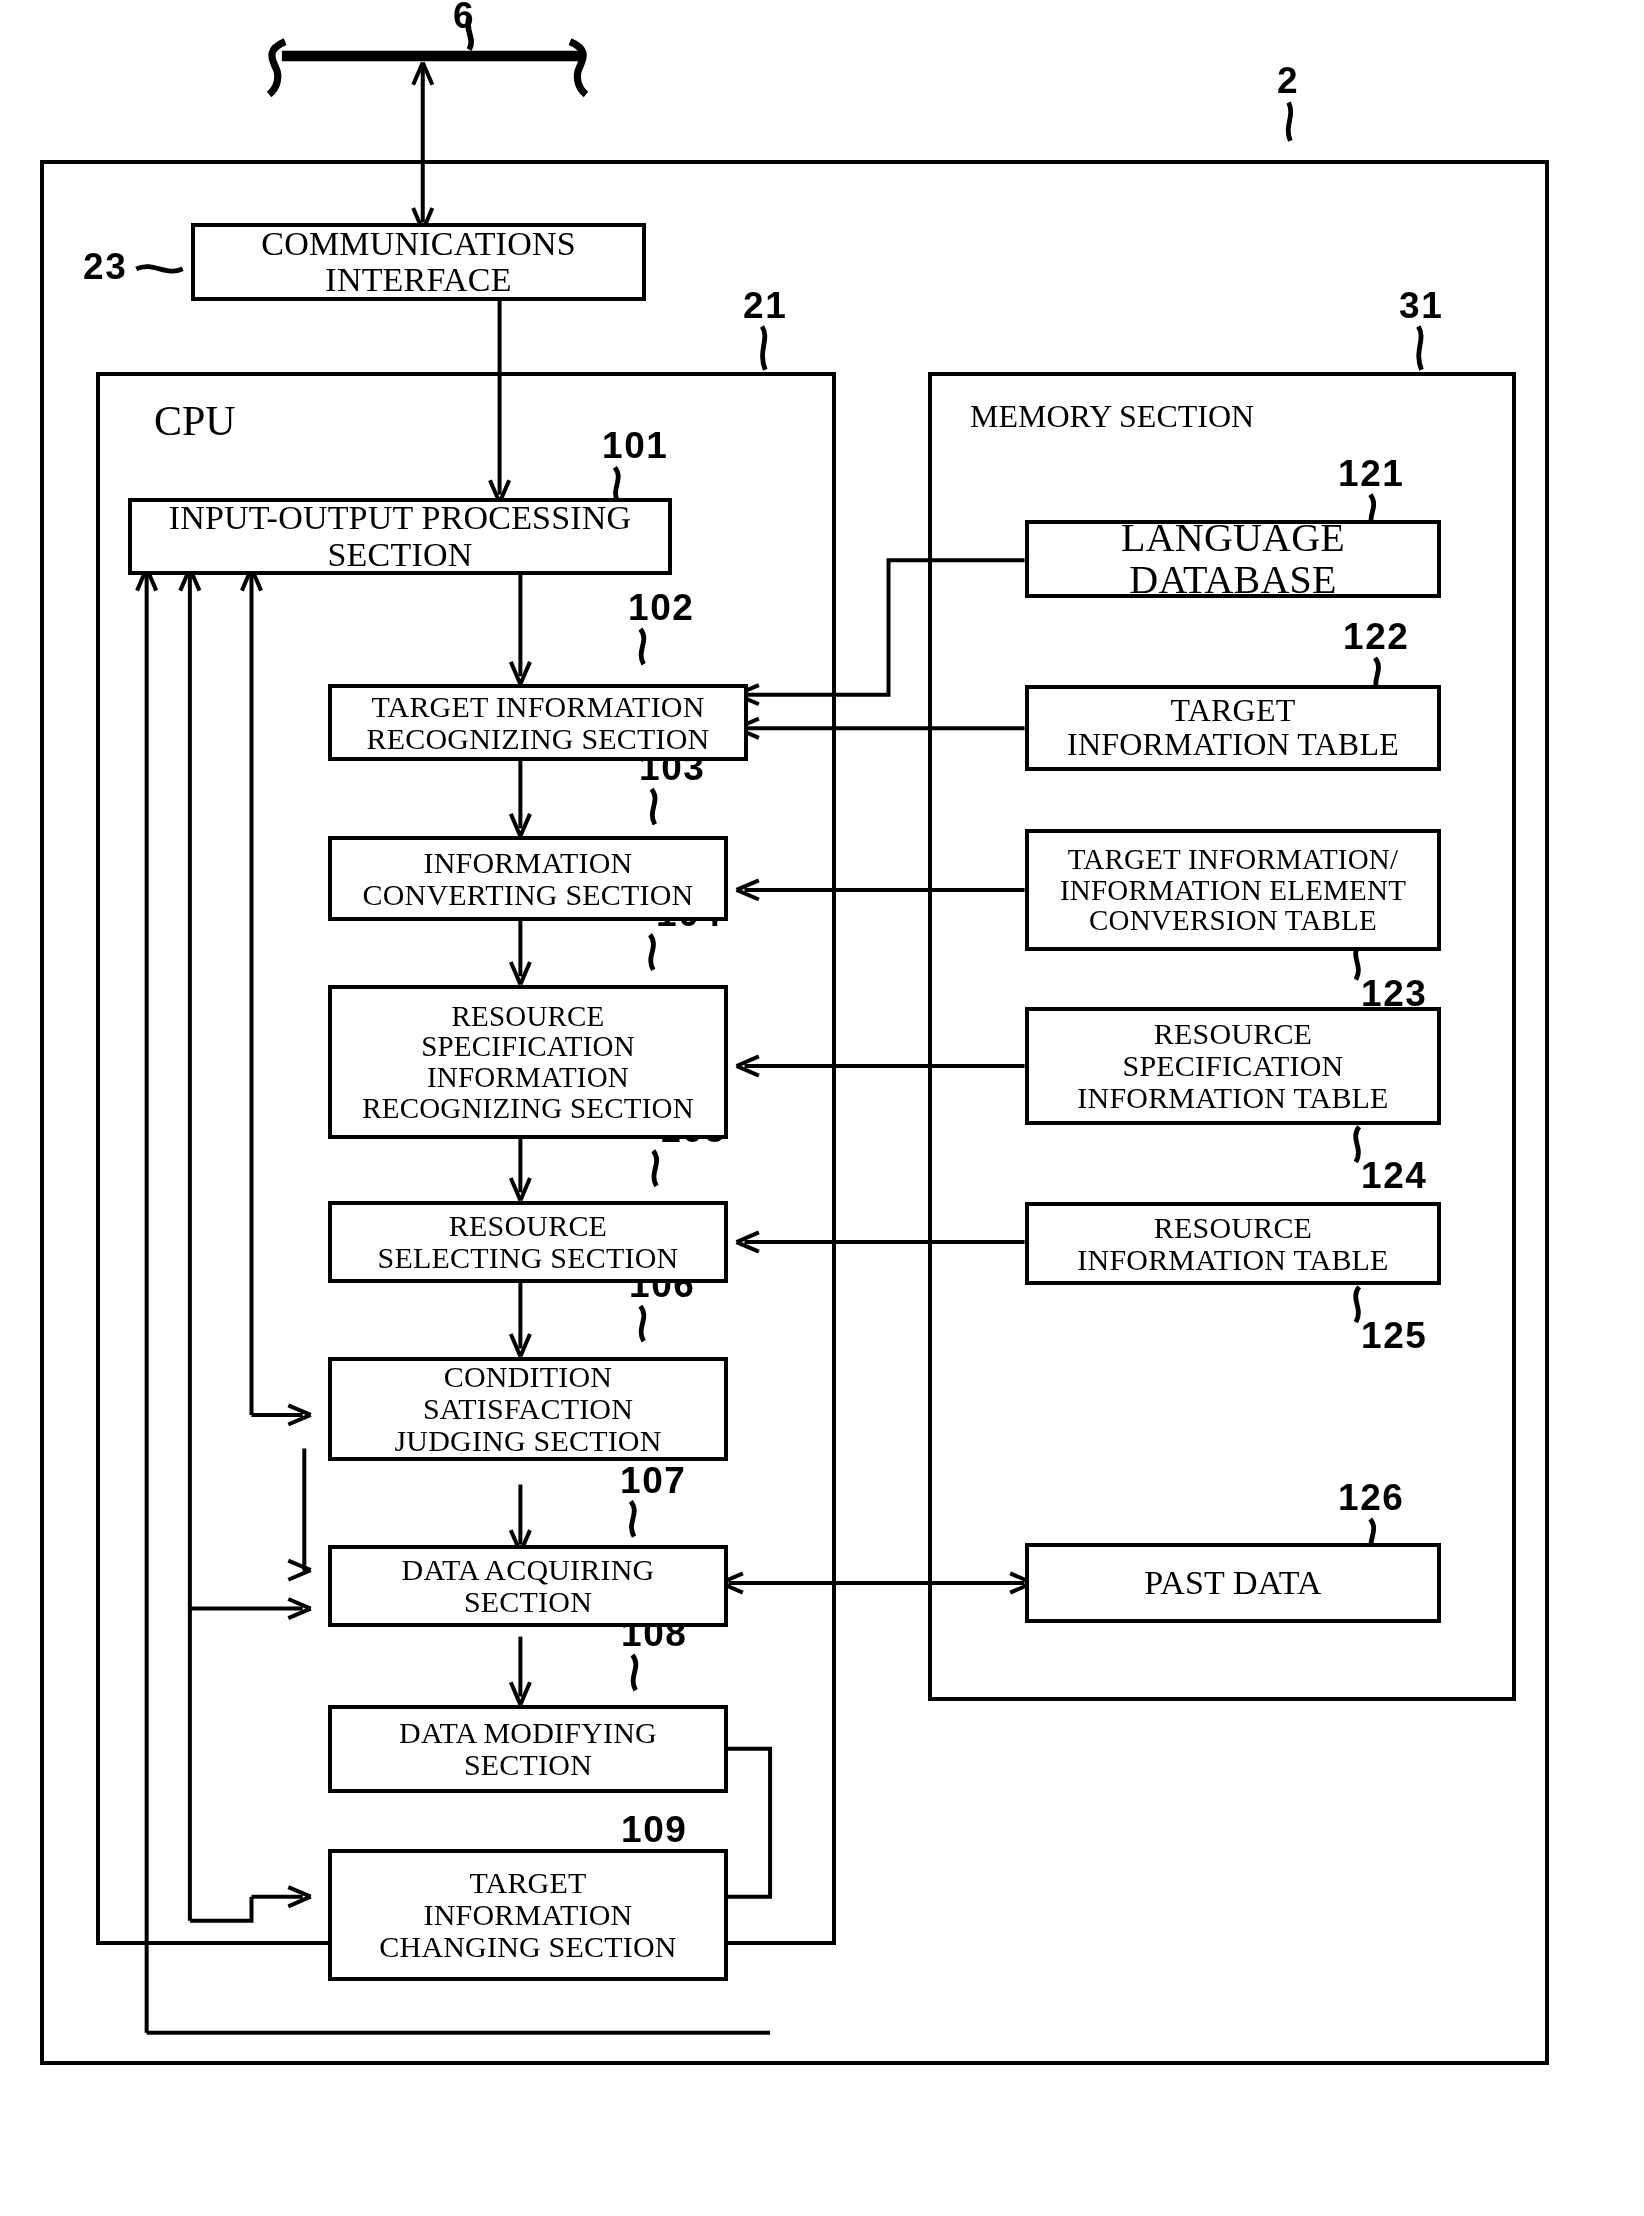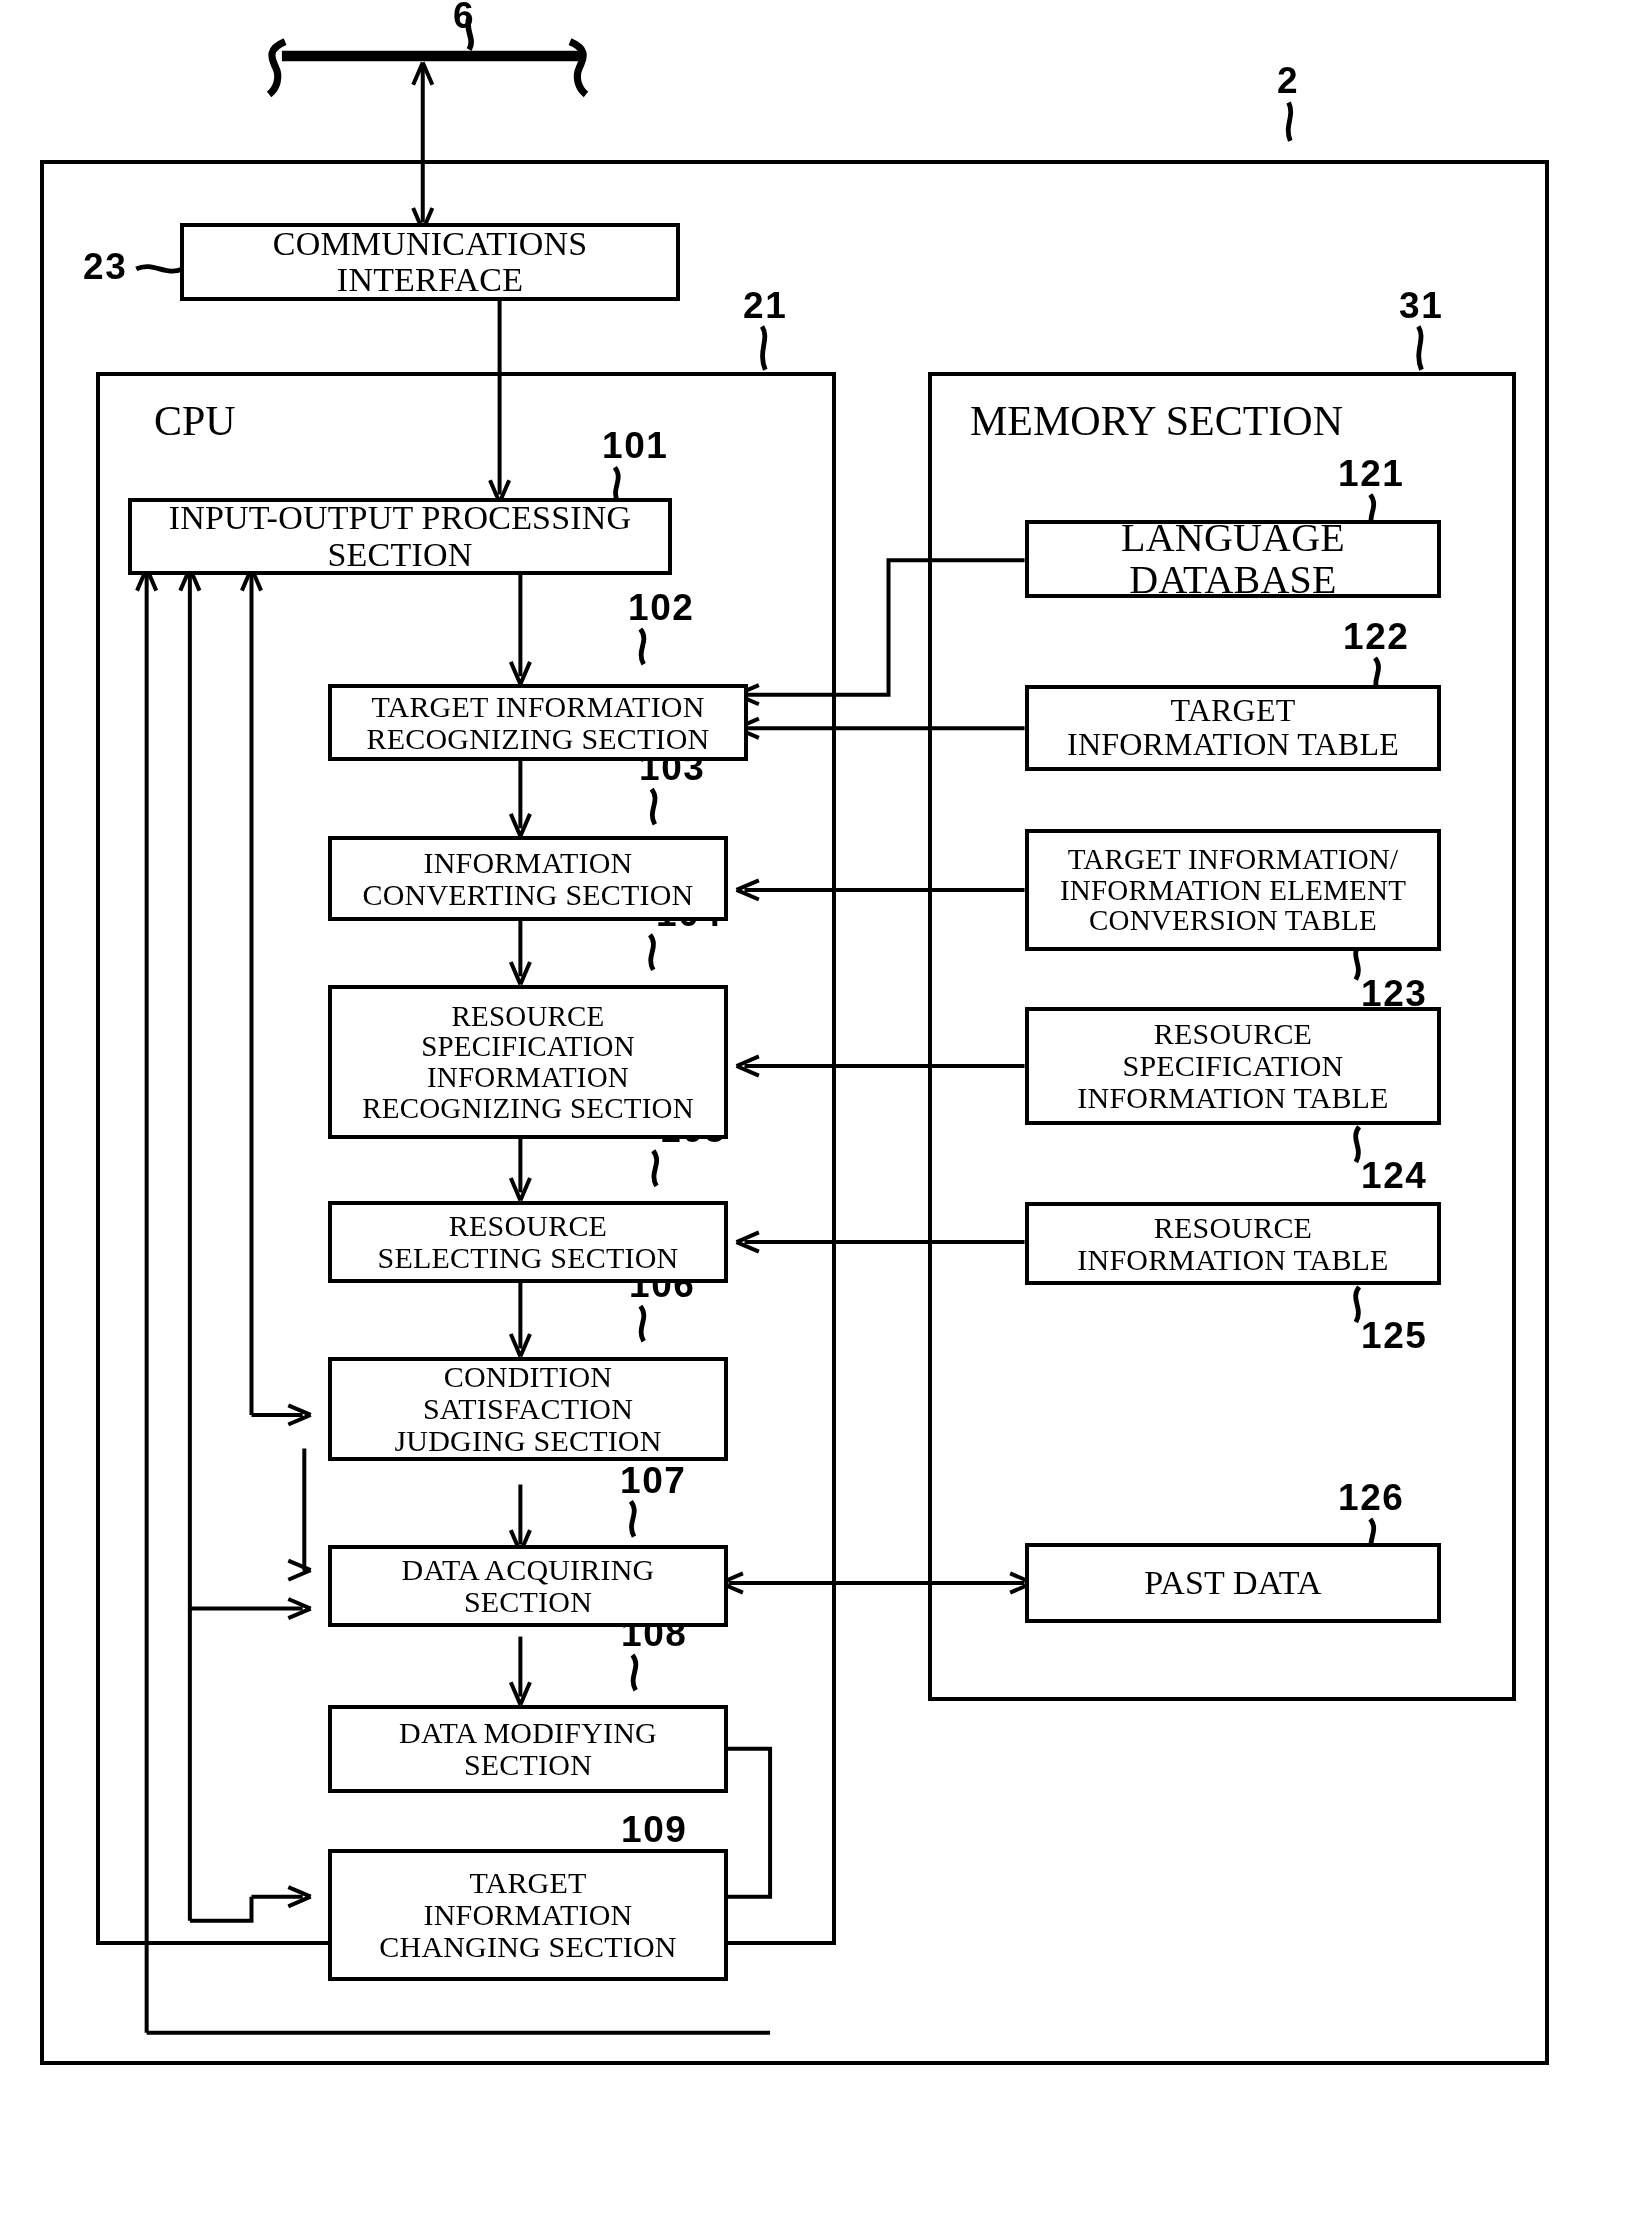--- a/index.html
+++ b/index.html
@@ -232,23 +232,23 @@
   <div class="refnum" style="left:621px; top:1615px; font-size:37px;">108</div>
   <div class="refnum" style="left:621px; top:1811px; font-size:37px;">109</div>
   <div class="refnum" style="left:1338px; top:455px; font-size:37px;">121</div>
   <div class="refnum" style="left:1343px; top:618px; font-size:37px;">122</div>
   <div class="refnum" style="left:1361px; top:975px; font-size:37px;">123</div>
   <div class="refnum" style="left:1361px; top:1157px; font-size:37px;">124</div>
   <div class="refnum" style="left:1361px; top:1317px; font-size:37px;">125</div>
   <div class="refnum" style="left:1338px; top:1479px; font-size:37px;">126</div>
 
   <div class="caption" style="left:154px; top:400px; font-size:42px;">CPU</div>
-  <div class="caption" style="left:970px; top:400px; font-size:42px;">MEMORY SECTION</div>
-
-  <div class="box" style="left:180px; top:223px; width:500px; height:78px; font-size:34px;">
+  <div class="caption" style="left:970px; top:400px; font-size:32px;">MEMORY SECTION</div>
+
+  <div class="box" style="left:191px; top:223px; width:455px; height:78px; font-size:34px;">
     <span class="txt">COMMUNICATIONS
 INTERFACE</span>
   </div>
 
   <div class="box" style="left:128px; top:498px; width:544px; height:77px; font-size:34px;">
     <span class="txt">INPUT-OUTPUT PROCESSING
 SECTION</span>
   </div>
 
   <div class="box" style="left:328px; top:684px; width:420px; height:77px; font-size:30px;">

